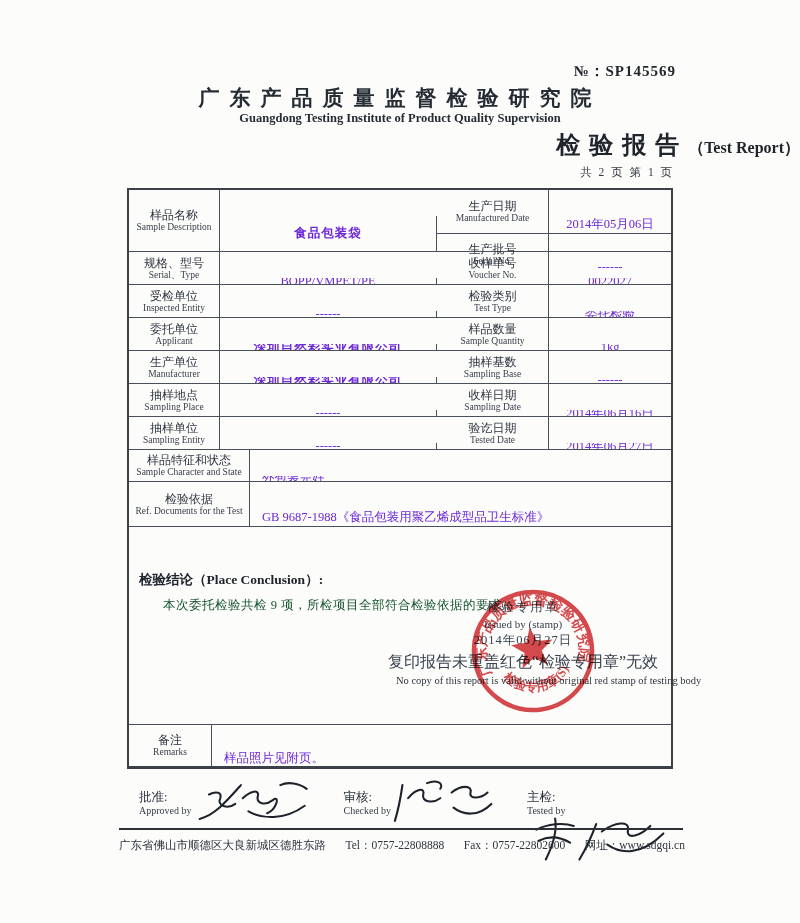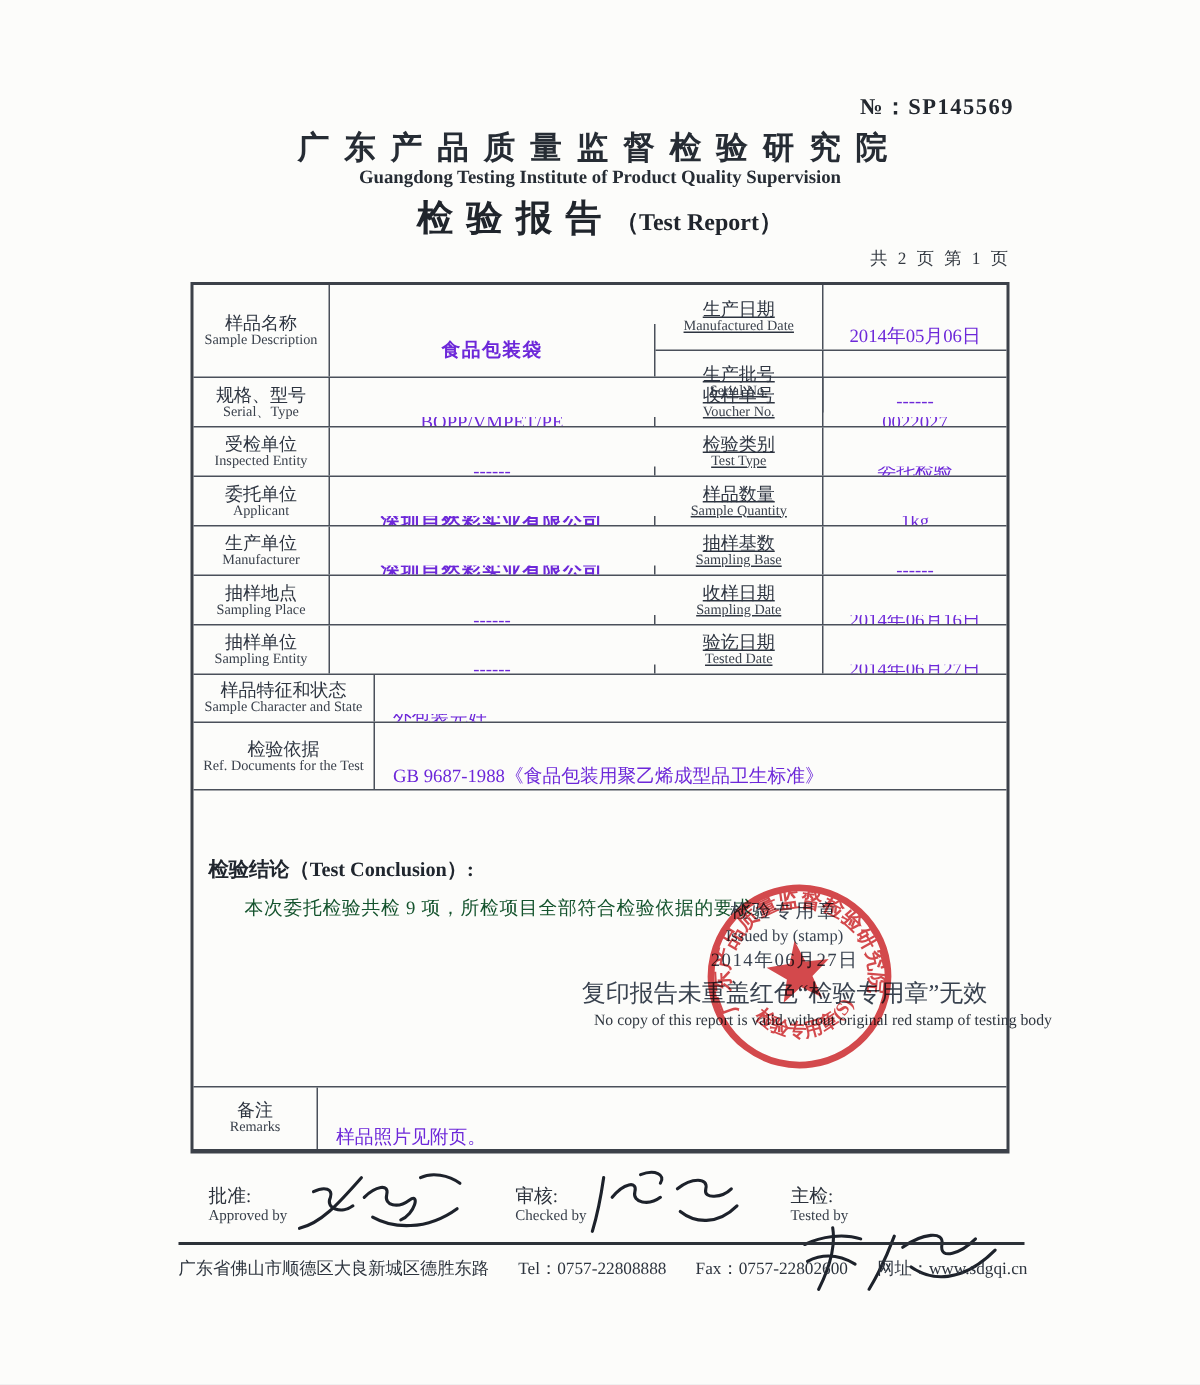--- a/index.html
+++ b/index.html
@@ -9,35 +9,35 @@
     background:#fcfcfa; overflow:hidden;
     font-family:"Liberation Serif","DejaVu Serif",serif;
     color:#2d3440;
   }
   
   .no-line { position:absolute; top:62px; right:124px; font-size:15px; font-weight:bold; color:#23282f; letter-spacing:1px; }
   .inst-cn { position:absolute; top:84px; left:0; width:100%; text-align:center;
              font-size:21px; font-weight:bold; letter-spacing:10px; color:#262c34; }
   .inst-en { position:absolute; top:111px; left:0; width:100%; text-align:center;
              font-size:12.5px; font-weight:bold; color:#262c34; }
-  .report-title { position:absolute; top:129px; left:0; width:100%; text-align:center;
+  .report-title { position:absolute; top:129px; left:0; width:100%; text-align:right;
              font-size:24px; font-weight:bold; color:#20252c; }
   .report-title .cn { letter-spacing:9px; }
   .report-title .en { font-size:16px; letter-spacing:0; }
   .pagination { position:absolute; top:165px; right:126px; font-size:11.5px; letter-spacing:2px; color:#343a42; }
 
   
   .tbl { position:absolute; top:188px; left:127px; width:546px;
          border:2px solid #3c4149; border-bottom-width:3px; background:transparent; }
   .trow { display:flex; border-bottom:1px solid #4a505a; }
   .trow:last-child { border-bottom:none; }
   .cell { display:flex; flex-direction:column; justify-content:center; align-items:center;
           border-right:1px solid #4a505a; overflow:hidden; }
   .cell:last-child { border-right:none; }
-  .c1 { width:91px; } .c2 { width:217px; } .c3 { width:112px;text-decoration:underline; } .c4 { flex:1; }
+  .c1 { width:91px; } .c2 { width:217px; } .c3 { width:112px; } .c4 { flex:1; }
   .cl { width:121px; } .crl { width:83px; } .cv { flex:1; align-items:flex-start; padding-left:12px; }
   .h62 { height:62px; } .h33 { height:33px; } .h32 { height:32px; } .h45 { height:45px;text-align:center; }
   .rsplit { flex:1; display:flex; flex-direction:column; }
   .srow { display:flex; flex:1; }
   .srow.bb { border-bottom:1px solid #4a505a; }
   .srow .c3 { width:112px; }
   .lab .cn { font-size:12px; line-height:14px; color:#2d3440; }
   .lab .en { font-size:9.5px; line-height:11px; color:#3a414c; }
   .val { font-size:12.5px; color:#6d28d9;margin-top:26px; }
   .bd  { font-weight:bold; letter-spacing:1px; }
@@ -202,21 +202,21 @@
 
     <div class="trow h45">
       <div class="cell lab cl">
         <div class="cn">检验依据</div>
         <div class="en">Ref. Documents for the Test</div>
       </div>
       <div class="cell val cv">GB 9687-1988《食品包装用聚乙烯成型品卫生标准》</div>
     </div>
 
     <div class="concl">
-      <div class="concl-title">检验结论（Test Conclusion）:</div>
+      <div class="concl-title">检验结论（Place Conclusion）:</div>
       <div class="concl-text">本次委托检验共检 9 项，所检项目全部符合检验依据的要求。</div>
 
       <div class="issue-block">
         <div class="l1">检验专用章</div>
         <div class="l2">Issued by (stamp)</div>
         <div class="l3">2014年06月27日</div>
         <div class="l4">复印报告未重盖红色“检验专用章”无效</div>
         <div class="l5">No copy of this report is valid without original red stamp of testing body</div>
       </div>
 

